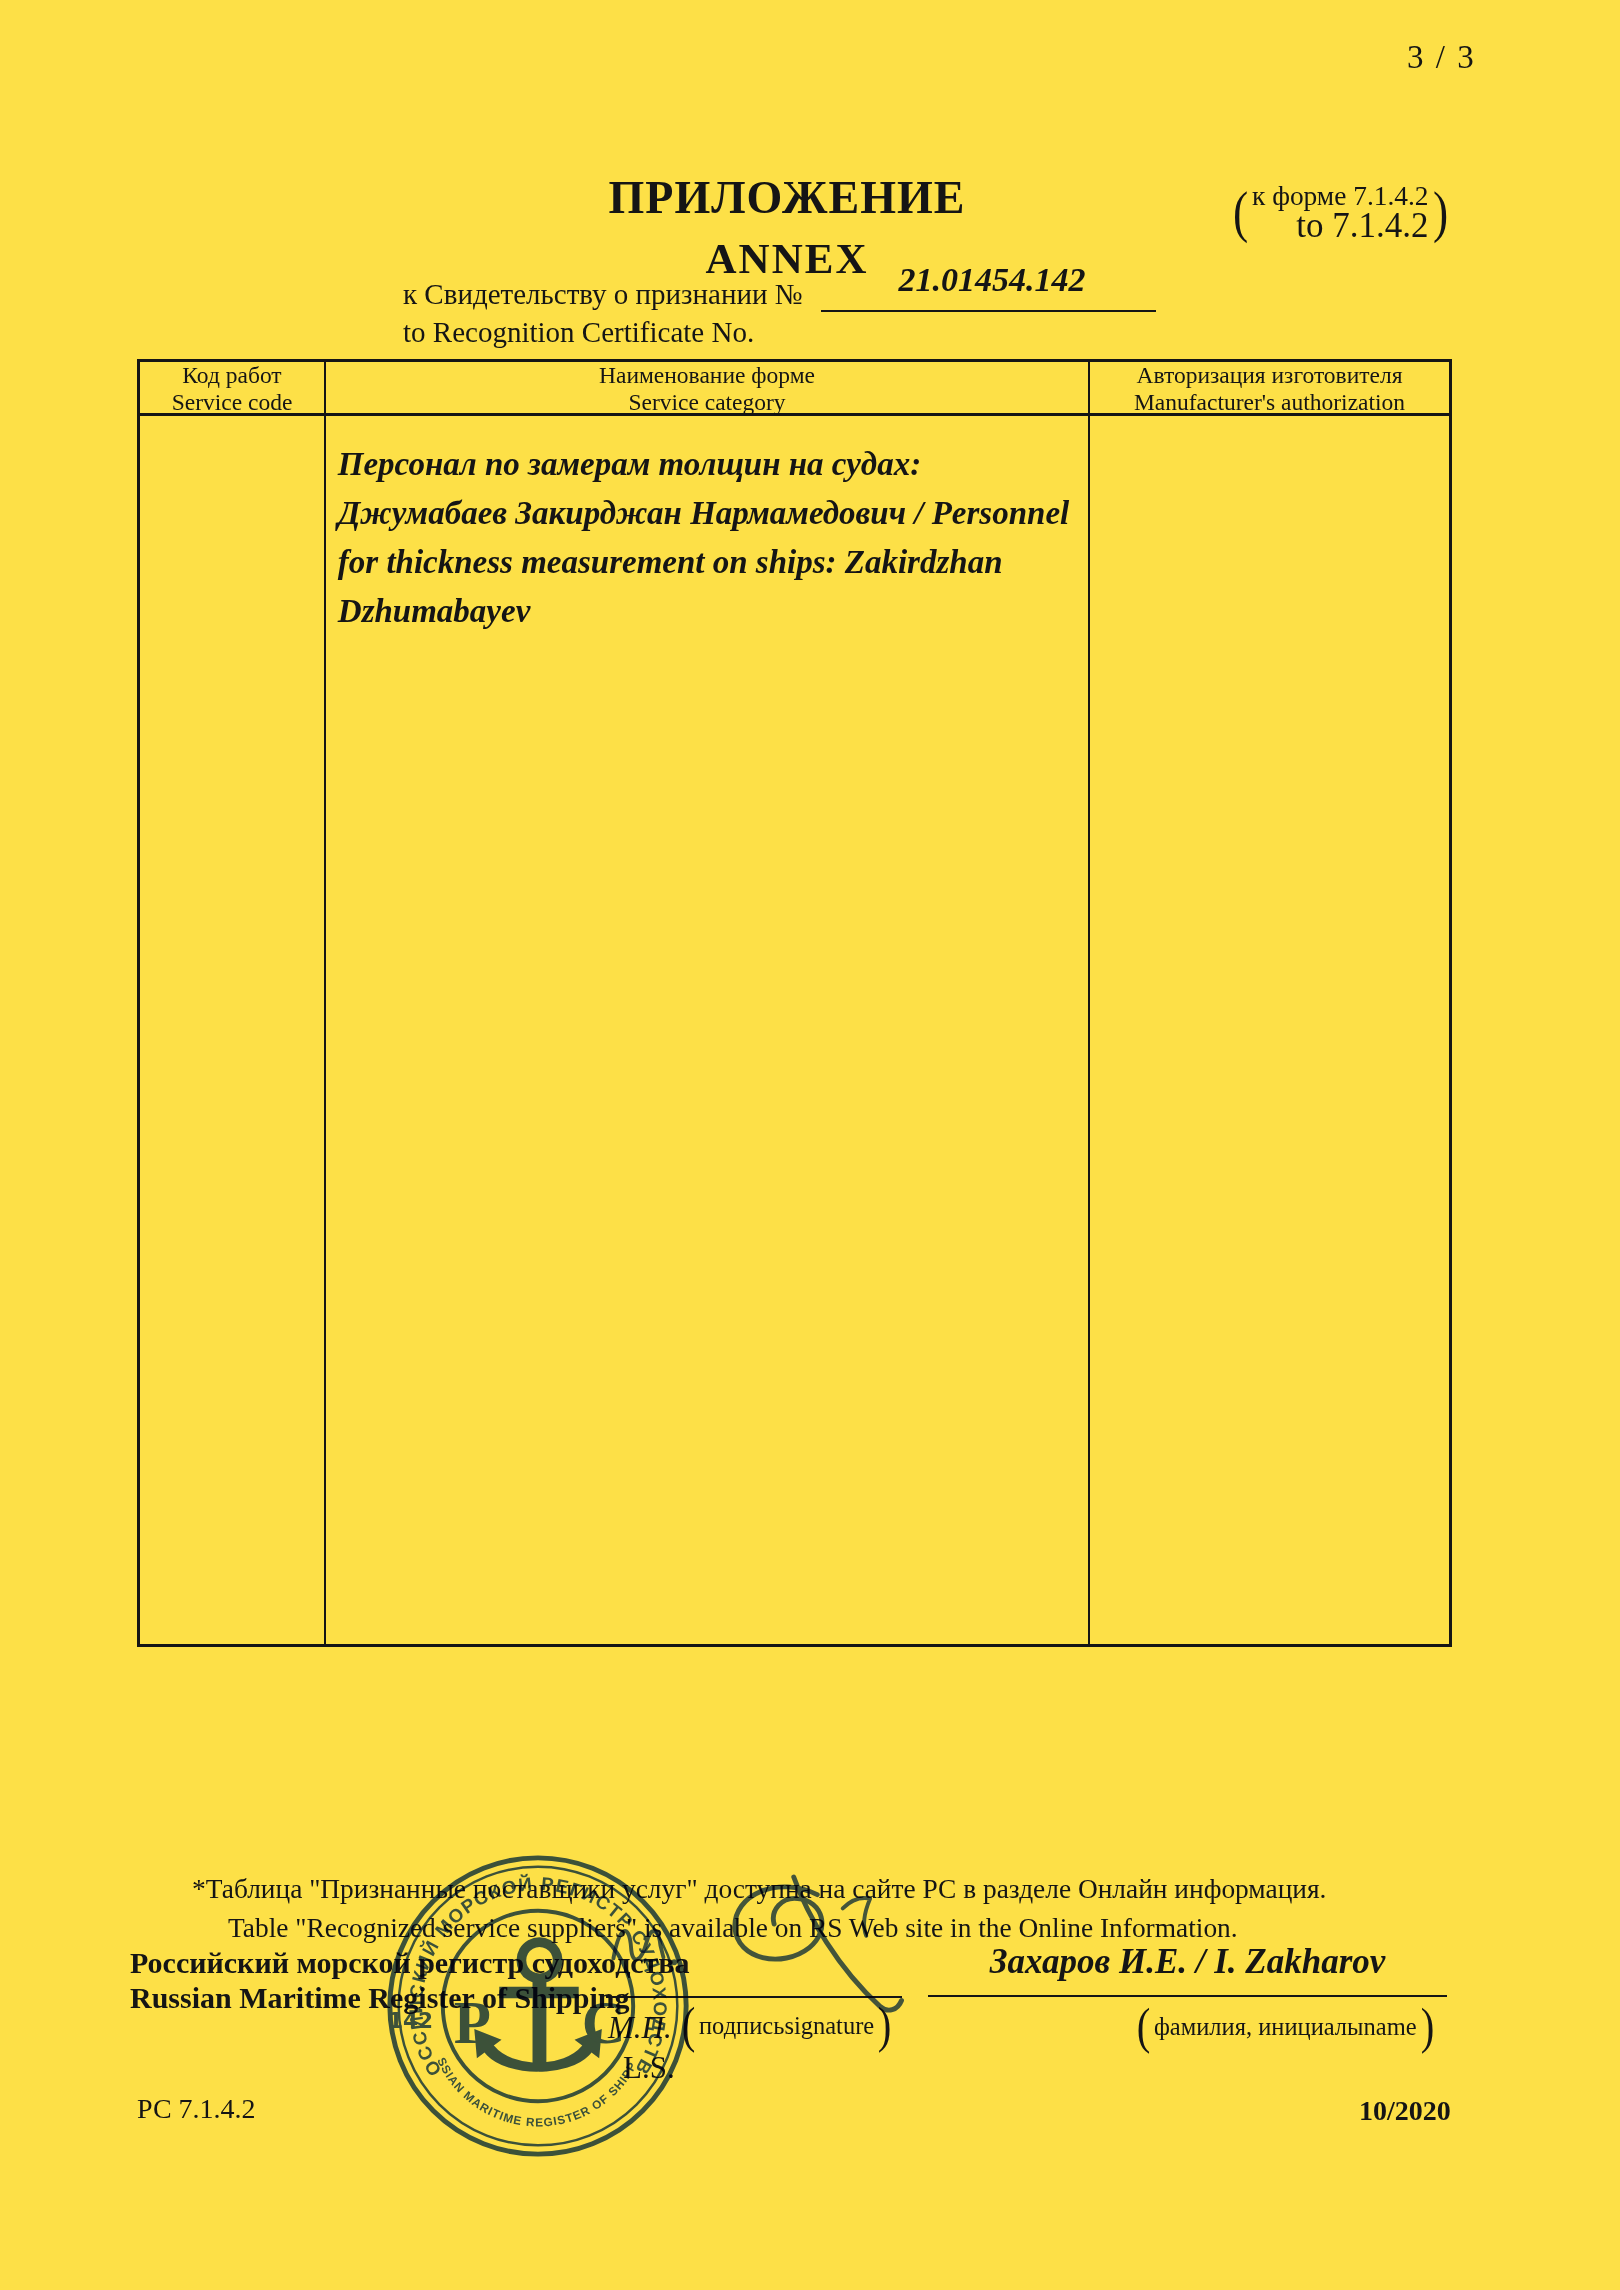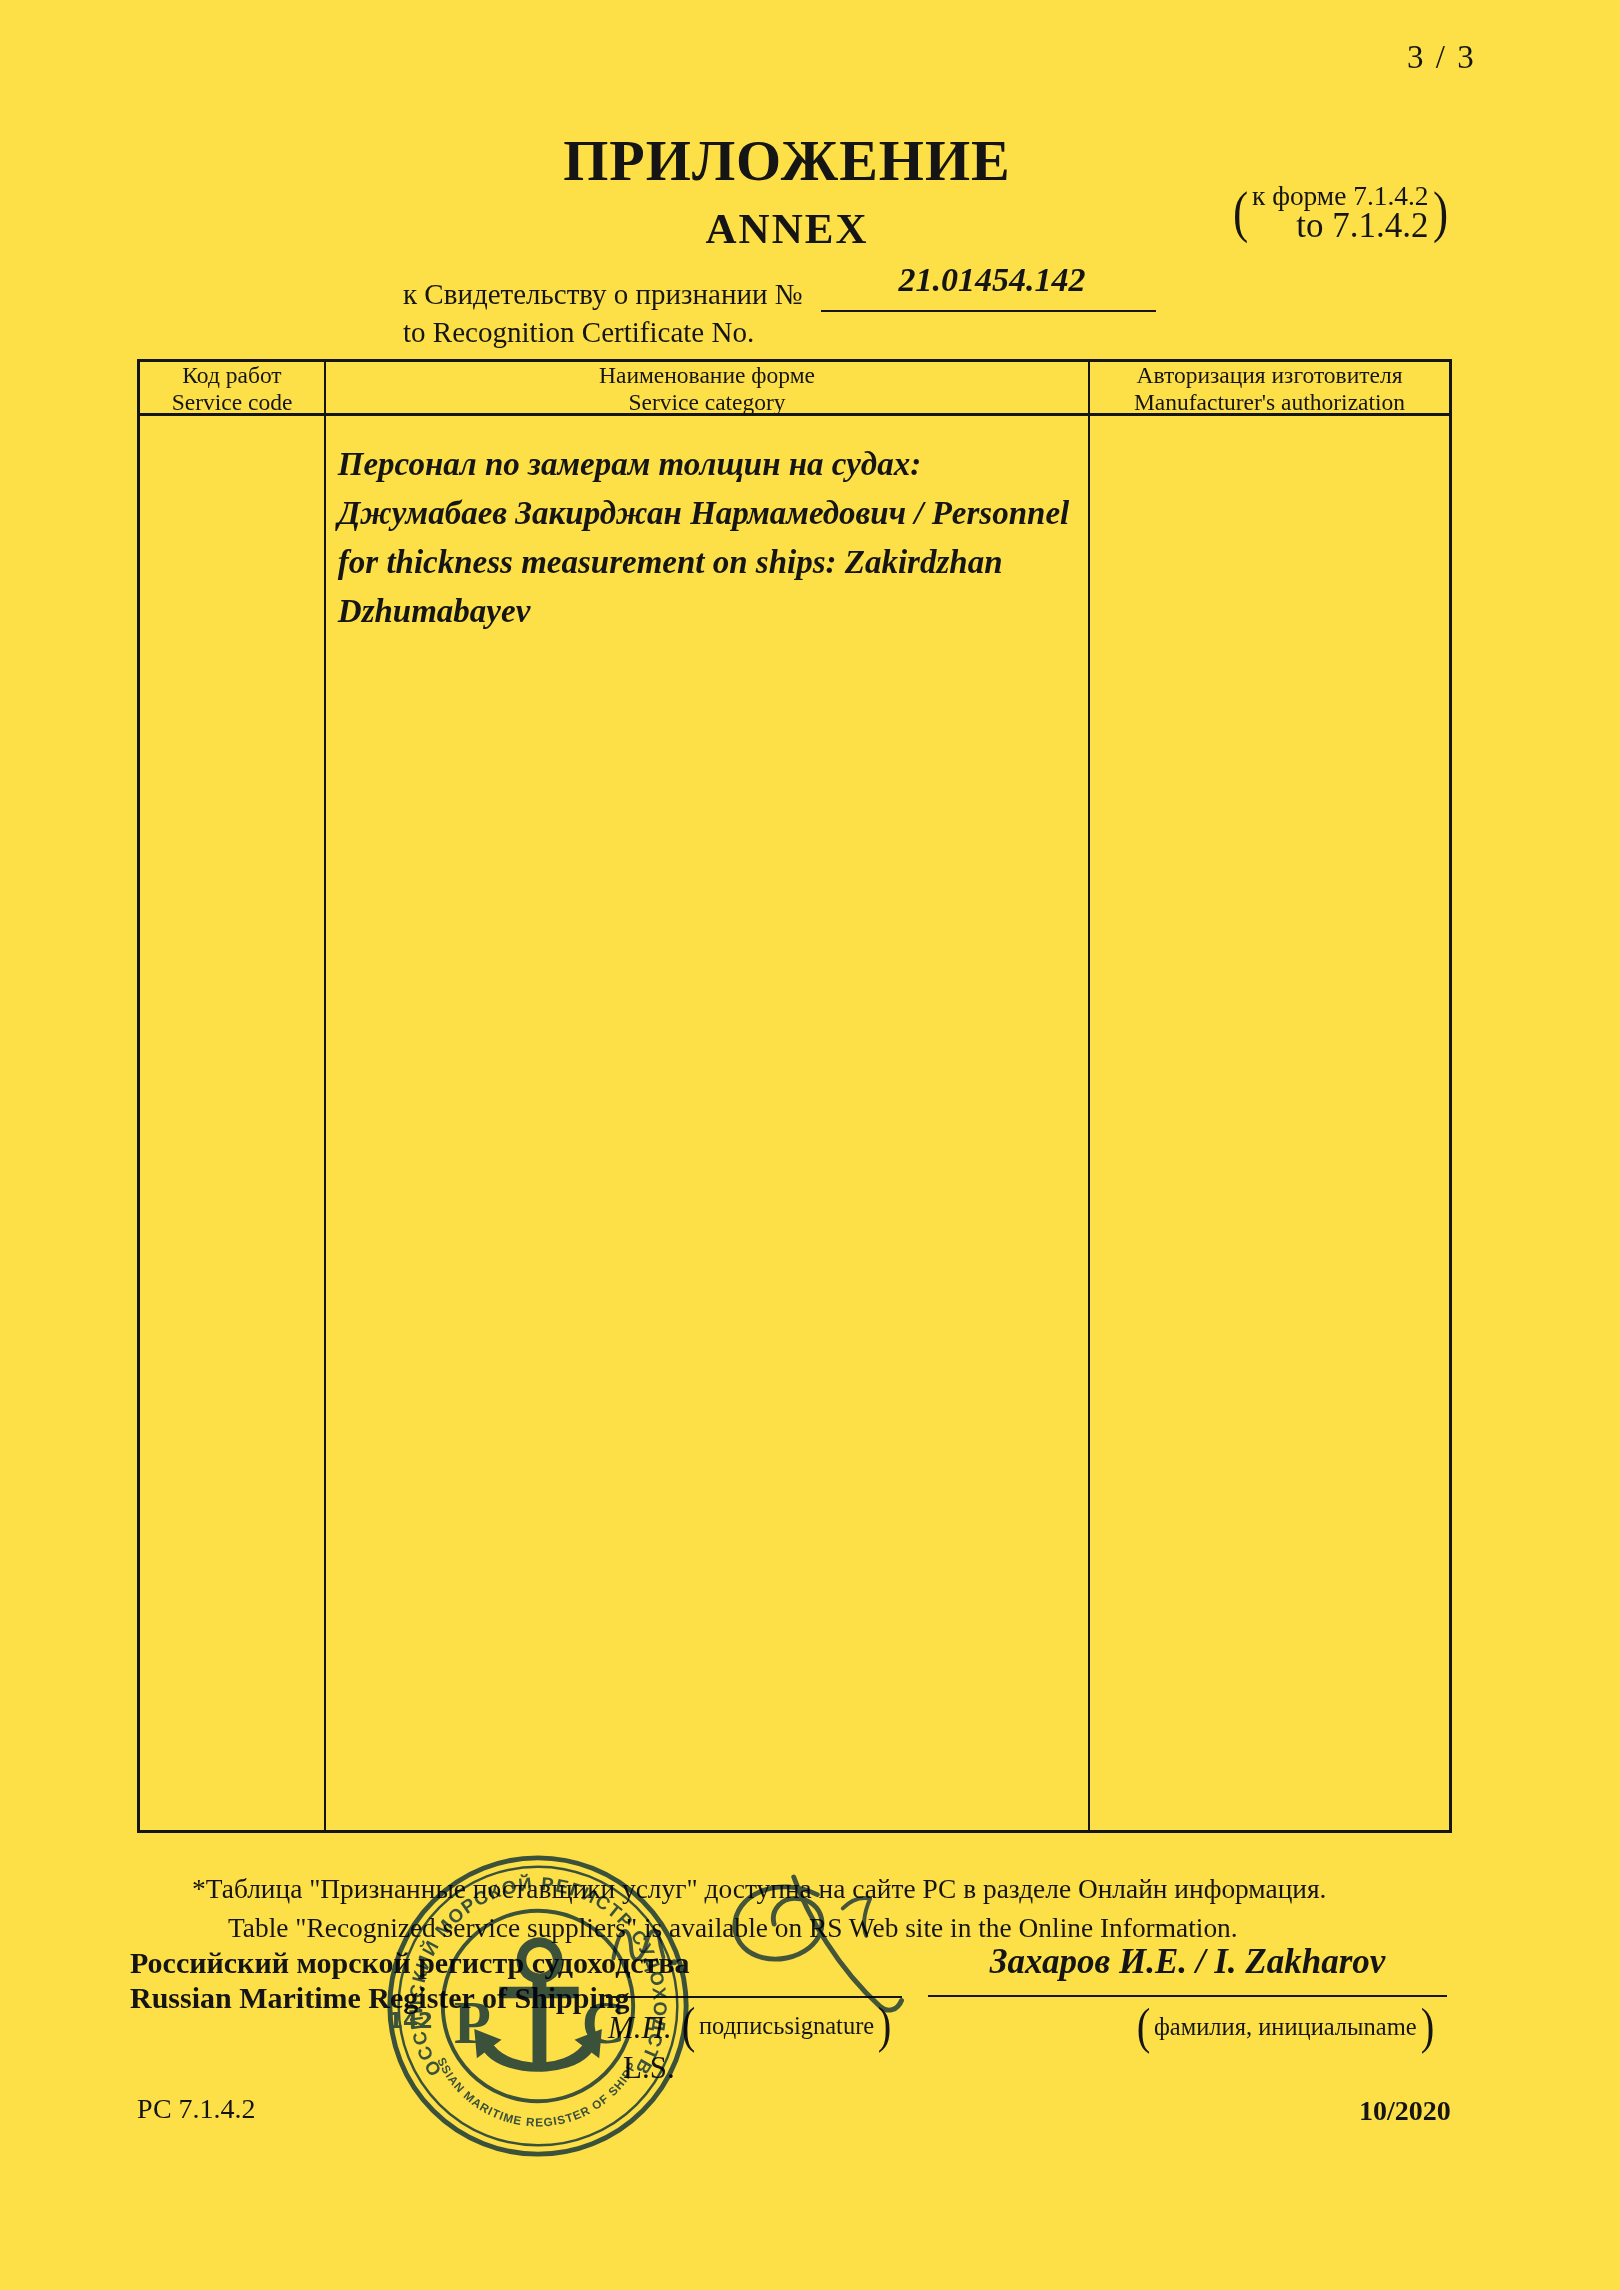--- a/index.html
+++ b/index.html
@@ -9,35 +9,35 @@
     background:#fde047;
     font-family:"Liberation Serif", serif;
     color:#151515;
     overflow:hidden;
     margin:0 auto;
   }
   .abs{position:absolute;}
   
   .page-number{left:1407px;top:39px;font-size:33px;letter-spacing:2px;}
   .title-block{left:542px;top:129px;width:490px;text-align:center;}
-  .title-ru{font-size:58px;font-weight:bold;letter-spacing:1px;line-height:1.1;}
+  .title-ru{font-size:46px;font-weight:bold;letter-spacing:1px;line-height:1.1;margin-top:44px;}
   .title-en{font-size:43px;font-weight:bold;letter-spacing:2px;line-height:1.1;margin-top:11.8px;}
   .form-ref{left:1231px;top:182px;display:flex;align-items:center;}
   .bigparen{font-size:57px;font-weight:400;line-height:1;transform:scaleX(.8);}
   .form-ref-lines{display:flex;flex-direction:column;padding:0 2px;}
   .form-ref-ru{font-size:27.4px;line-height:29px;}
   .form-ref-en{font-size:35px;line-height:29px;text-align:right;}
   
   .cert-label-ru{left:403px;top:278px;font-size:29px;}
   .cert-label-en{left:403px;top:316px;font-size:29px;}
   .cert-number{left:828px;top:261px;width:328px;text-align:center;font-size:34px;font-weight:bold;font-style:italic;}
   .cert-underline{left:821px;top:278px;width:335px;height:32px;border-bottom:2.9px solid #151515;}
   
   .service-table{
-    left:137px;top:359px;width:1315px;height:1474px;
+    left:137px;top:359px;width:1315px;height:1288px;
     border:3.9px solid #151515;box-sizing:border-box;
     display:grid;
     grid-template-columns:186px 764px 1fr;
     grid-template-rows:54px 1fr;
   }
   .th{
     border-bottom:3.9px solid #151515;
     display:flex;flex-direction:column;justify-content:center;align-items:center;
     font-size:23.5px;line-height:26.5px;text-align:center;padding-top:2px;
   }

